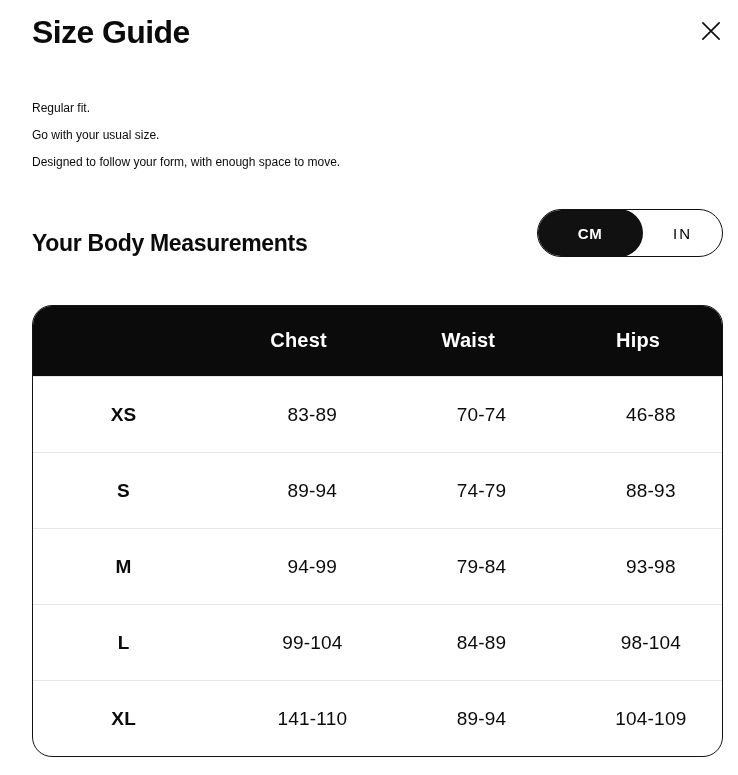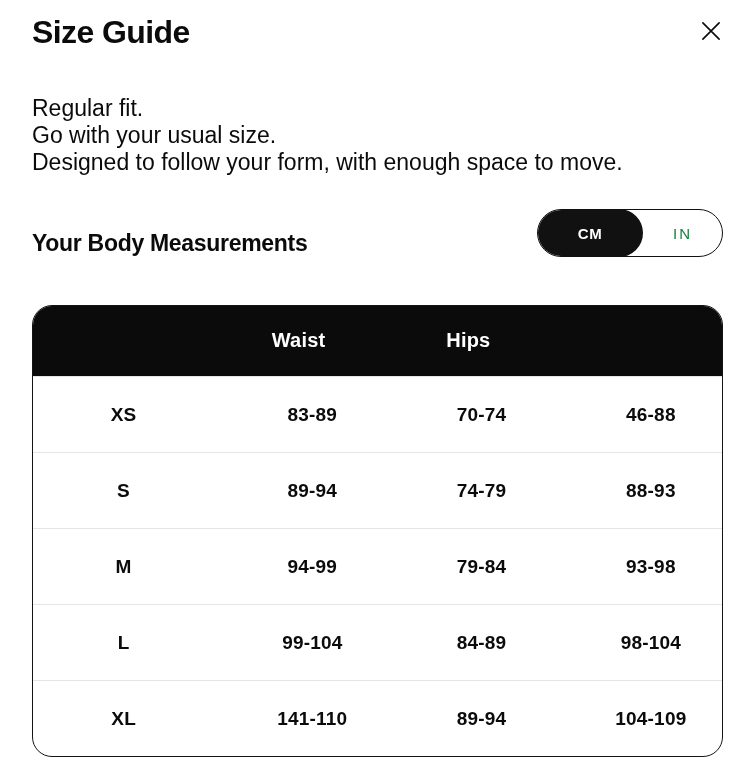--- a/index.html
+++ b/index.html
@@ -29,21 +29,21 @@
     border: none;
     cursor: pointer;
     display: flex; align-items: center; justify-content: center;
     padding: 0;
   }
   .close-btn svg { display: block; }
 
   
   .fit-description { margin-top: 44px; }
   .fit-description p {
-    font-size: 23px;
+    font-size: 12px;
     line-height: 27px;
     font-weight: 400;
     color: #0b0b0b;
   }
 
   
   .section-row {
     margin-top: 33px;
     display: flex;
     align-items: flex-end;
@@ -67,21 +67,21 @@
   }
   .unit-option {
     flex: 0 0 auto;
     height: 100%;
     border: none;
     background: transparent;
     cursor: pointer;
     font-family: "Liberation Sans", sans-serif;
     font-size: 15px;
     display: flex; align-items: center; justify-content: center;
-    color: #15803d;
+    color: #000000;
     padding: 0;
   }
   .unit-option.active {
     width: 106px;
     margin: -1px 0 -1px -1px;
     height: 48px;
     background: #111111;
     color: #ffffff;
     border-radius: 24px;
     font-weight: 700;
@@ -116,21 +116,21 @@
   .t-head .t-cell {
     color: #ffffff;
     font-weight: 700;
     font-size: 20px;
     letter-spacing: 0.2px;
   }
   .t-body-row { height: 76px; border-top: 1px solid #e6e6e6; gap: 27px; }
   .t-body-row:first-of-type { border-top: none; }
   .t-cell { text-align: center; font-size: 19px; }
   .t-cell.size-label { font-weight: 700; letter-spacing: 0.3px; }
-  .t-cell.value { font-weight: 700; letter-spacing: 0.2px; }
+  .t-cell.value { font-weight: 400; letter-spacing: 0.2px; }
 </style>
 </head>
 <body>
 
 <div class="modal">
 
   <div class="modal-header">
     <h1 class="modal-title">Size Guide</h1>
     <button class="close-btn" aria-label="Close">
       <span>
@@ -151,20 +151,21 @@
     <h2 class="section-heading">Your Body Measurements</h2>
     <div class="unit-toggle">
       <button class="unit-option active">CM</button>
       <button class="unit-option inactive">IN</button>
     </div>
   </div>
 
   <div class="size-table">
     <div class="t-row t-head">
       <div class="t-cell"></div>
+      <div class="t-cell">Chest</div>
       <div class="t-cell">Waist</div>
       <div class="t-cell">Hips</div>
     </div>
 
     <div class="t-row t-body-row">
       <div class="t-cell size-label">XS</div>
       <div class="t-cell value">83-89</div>
       <div class="t-cell value">70-74</div>
       <div class="t-cell value">46-88</div>
     </div>

